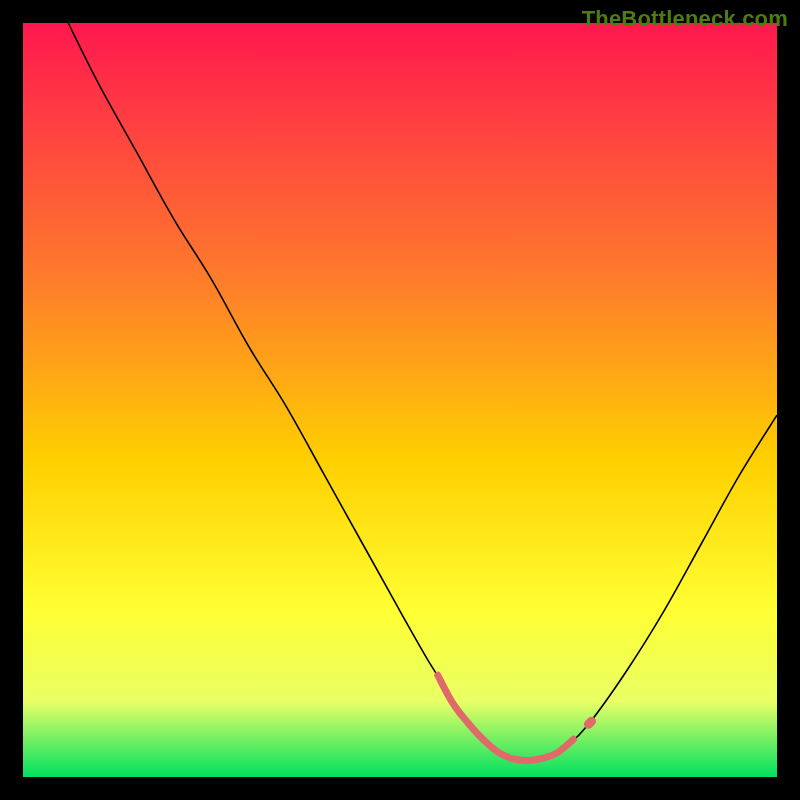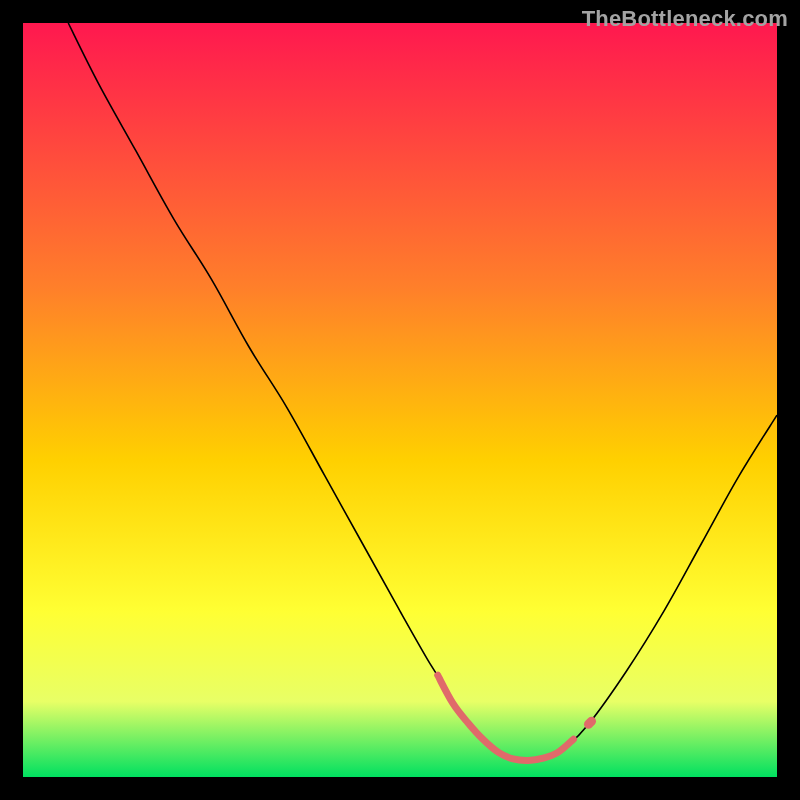--- a/index.html
+++ b/index.html
@@ -14,21 +14,21 @@
   .frame {
     position: relative;
     width: 800px;
     height: 800px;
     background: #000;
   }
   .watermark {
     position: absolute;
     top: 6px;
     right: 12px;
-    color: #a3a3a3;
+    color: #4d7c0f;
     font-size: 22px;
     font-weight: 600;
     letter-spacing: 0.2px;
     z-index: 20;
     user-select: none;
   }
   .plot-outer {
     position: absolute;
     left: 23px;
     top: 23px;

